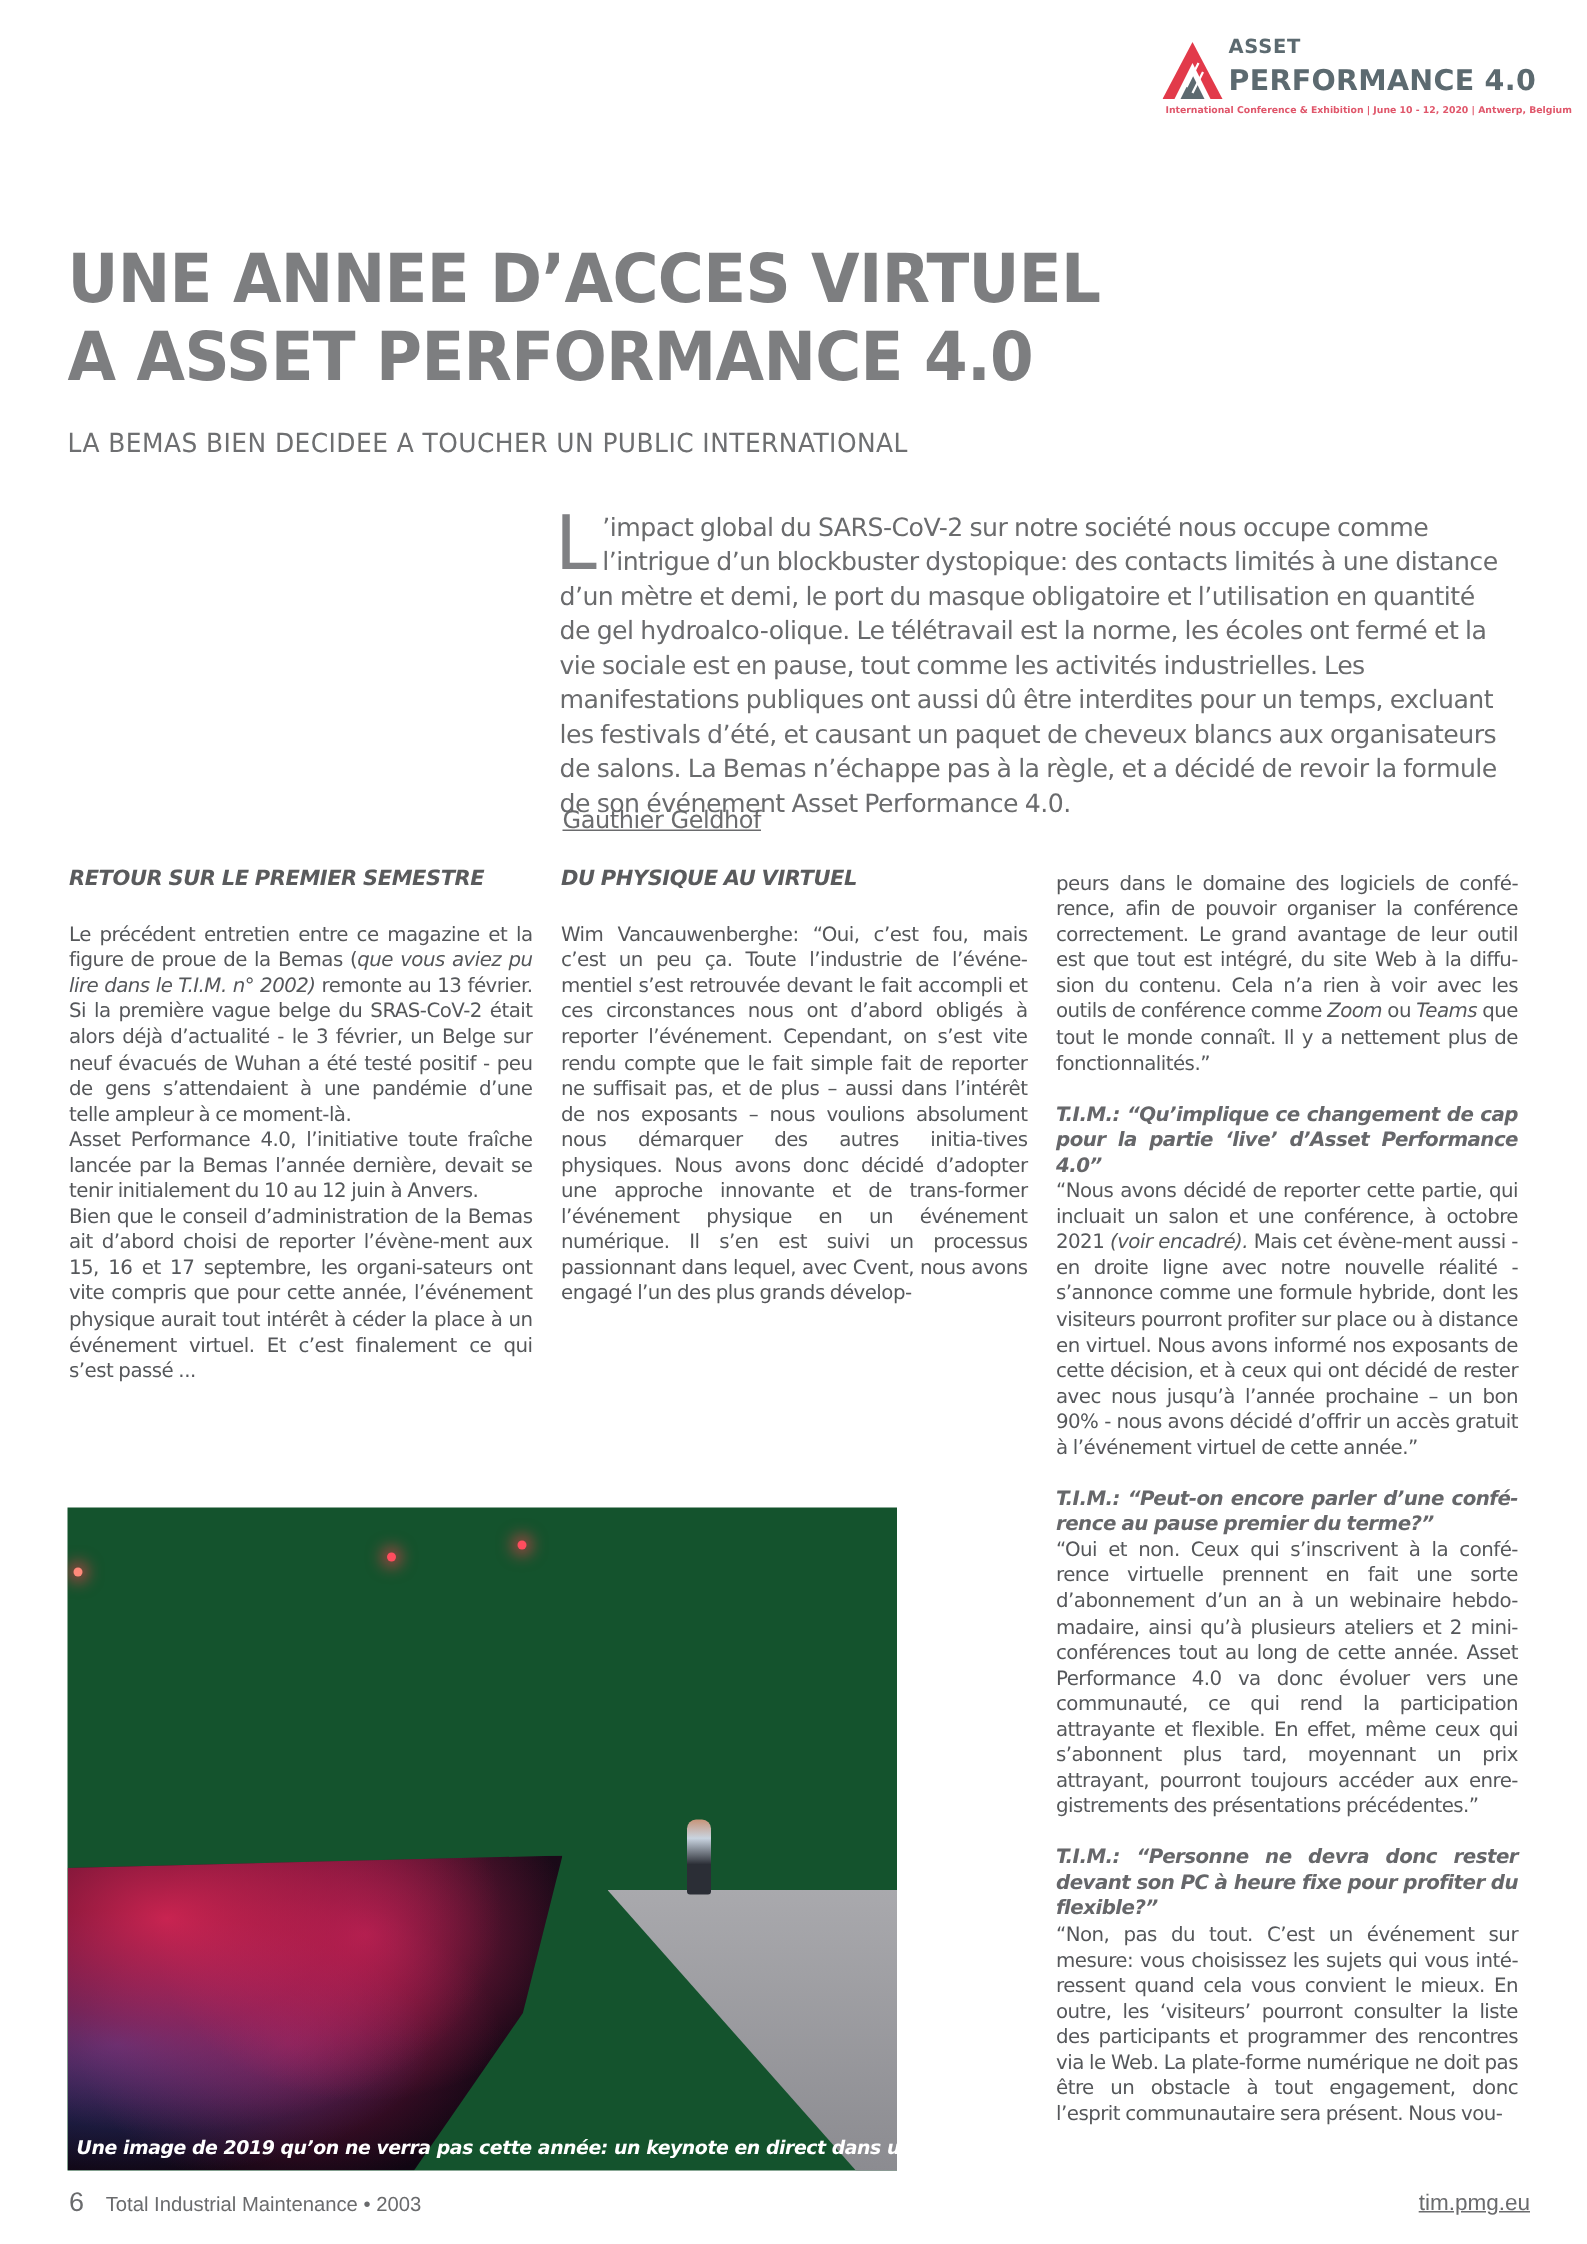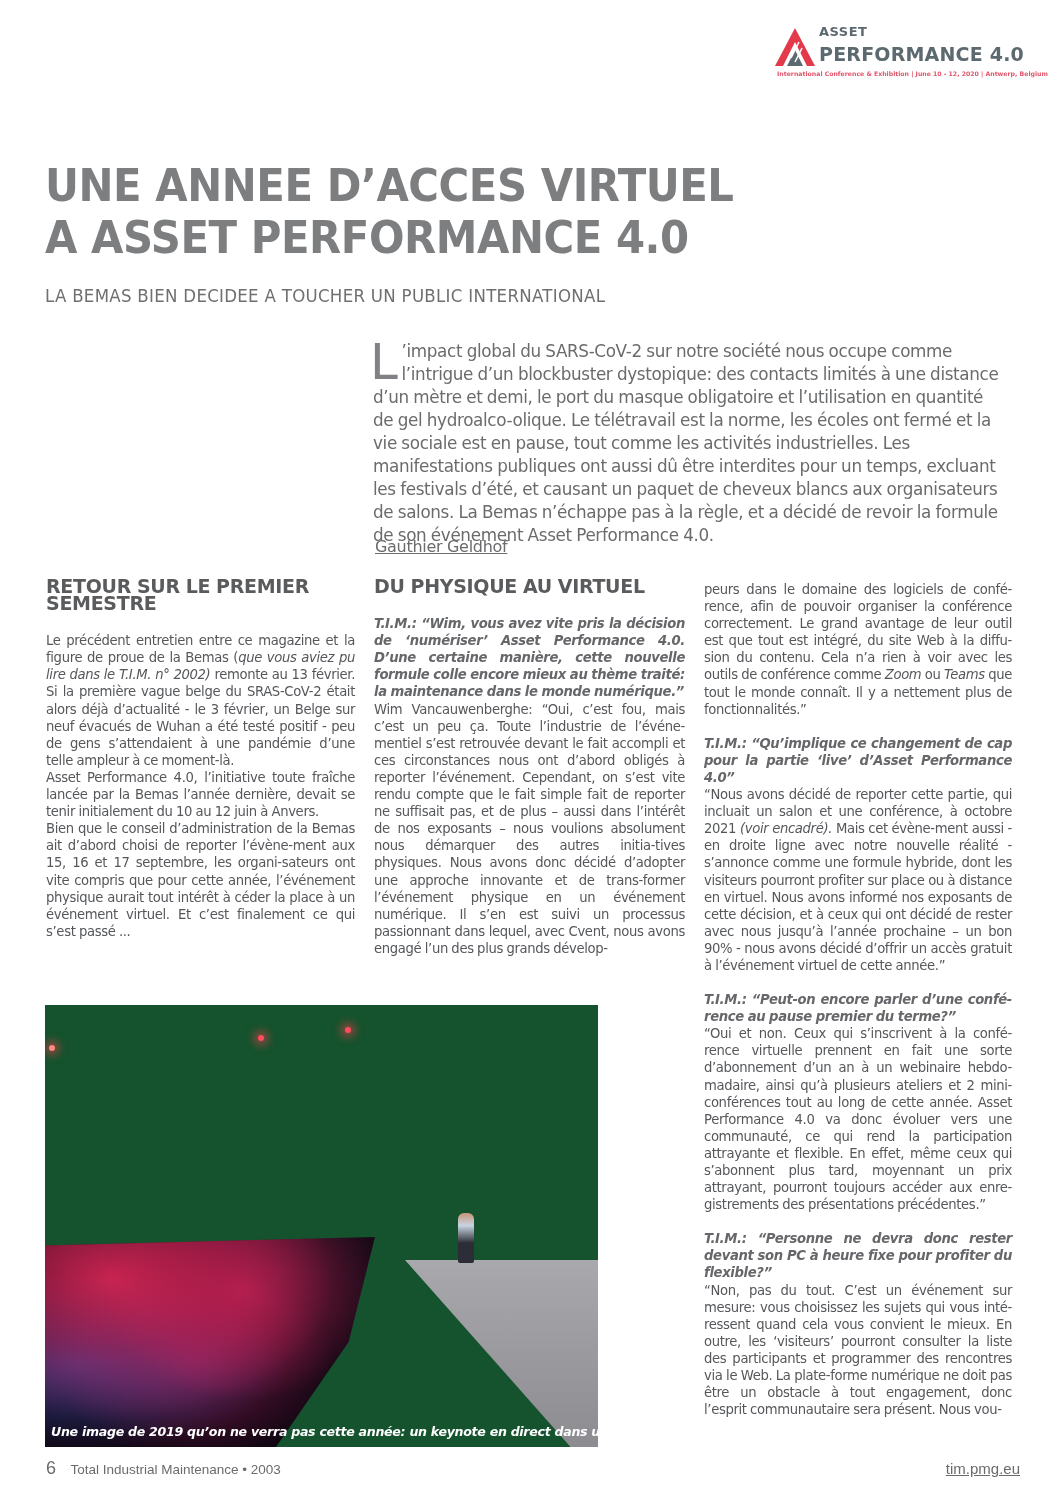--- a/index.html
+++ b/index.html
@@ -32,21 +32,21 @@
             text-decoration: underline; letter-spacing: -0.3px; }
 
   
   .col { position: absolute; font-size: 13.2px; line-height: 17.1px; color: #55575a;
          text-align: justify; letter-spacing: -0.35px; word-spacing: -0.4px;
          font-family: "DejaVu Sans", sans-serif; }
   .col p { margin: 0; }
   .col1 { left: 46px; top: 578px; width: 309px; }
   .col2 { left: 374px; top: 578px; width: 311px; }
   .col3 { left: 704px; top: 581px; width: 308px; }
-  .sechead { font-weight: bold; font-size: 19px; color: #5a5b5d; letter-spacing: -0.3px; margin: 0 0 20px 0 !important; text-align: left; }
+  .sechead { font-weight: bold; font-size: 14px; color: #5a5b5d; letter-spacing: -0.3px; margin: 0 0 20px 0 !important; text-align: left; font-style: italic; }
   .q { font-weight: bold; font-style: italic; color: #66676a; }
   .gap { height: 17px; }
   em { font-style: italic; }
 
   
   .photo { position: absolute; left: 45px; top: 1005px; width: 553px; height: 442px; background: #14532d; overflow: hidden; font-weight: bold; }
   .photo .screen { position: absolute; left: 555px; top: 4px; width: 84px; height: 180px;
                    background: linear-gradient(160deg, #cfe3ea 0%, #8fb8d0 35%, #2f5b8d 100%); transform: skewY(-1deg); }
   .photo .screen .face { position: absolute; left: 28px; top: 8px; width: 50px; height: 140px;
                    background: radial-gradient(ellipse at 50% 25%, #e7b79d 0%, #c88a6b 30%, #22324e 55%, #1a2540 100%); }
@@ -103,21 +103,20 @@
 
 <div class="col col1">
   <p class="sechead">RETOUR SUR LE PREMIER SEMESTRE</p>
   <p><span>Le précédent entretien entre ce magazine et la figure de proue de la Bemas (</span><em>que vous aviez pu lire dans le T.I.M. n° 2002)</em><span> remonte au 13 février. Si la première vague belge du SRAS-CoV-2 était alors déjà d’actualité - le 3 février, un Belge sur neuf évacués de Wuhan a été testé positif - peu de gens s’attendaient à une pandémie d’une telle ampleur à ce moment-là.</span></p>
   <p>Asset Performance 4.0, l’initiative toute fraîche lancée par la Bemas l’année dernière, devait se tenir initialement du 10 au 12 juin à Anvers.</p>
   <p>Bien que le conseil d’administration de la Bemas ait d’abord choisi de reporter l’évène-ment aux 15, 16 et 17 septembre, les organi-sateurs ont vite compris que pour cette année, l’événement physique aurait tout intérêt à céder la place à un événement virtuel. Et c’est finalement ce qui s’est passé ...</p>
 </div>
 
 <div class="col col2">
   <p class="sechead">DU PHYSIQUE AU VIRTUEL</p>
-  <p class="q">T.I.M.: “Wim, vous avez vite pris la décision de ‘numériser’ Asset Performance 4.0. D’une certaine manière, cette nouvelle formule colle encore mieux au thème traité: la maintenance dans le monde numérique.”</p>
   <p>Wim Vancauwenberghe: “Oui, c’est fou, mais c’est un peu ça. Toute l’industrie de l’événe-mentiel s’est retrouvée devant le fait accompli et ces circonstances nous ont d’abord obligés à reporter l’événement. Cependant, on s’est vite rendu compte que le fait simple fait de reporter ne suffisait pas, et de plus – aussi dans l’intérêt de nos exposants – nous voulions absolument nous démarquer des autres initia-tives physiques. Nous avons donc décidé d’adopter une approche innovante et de trans-former l’événement physique en un événement numérique. Il s’en est suivi un processus passionnant dans lequel, avec Cvent, nous avons engagé l’un des plus grands dévelop-</p>
 </div>
 
 <div class="col col3">
   <p><span>peurs dans le domaine des logiciels de confé-rence, afin de pouvoir organiser la conférence correctement. Le grand avantage de leur outil est que tout est intégré, du site Web à la diffu-sion du contenu. Cela n’a rien à voir avec les outils de conférence comme </span><em>Zoom</em><span> ou </span><em>Teams</em><span> que tout le monde connaît. Il y a nettement plus de fonctionnalités.”</span></p>
   <div class="gap"></div>
   <p class="q">T.I.M.: “Qu’implique ce changement de cap pour la partie ‘live’ d’Asset Performance 4.0”</p>
   <p><span>“Nous avons décidé de reporter cette partie, qui incluait un salon et une conférence, à octobre 2021 </span><em>(voir encadré).</em><span> Mais cet évène-ment aussi - en droite ligne avec notre nouvelle réalité - s’annonce comme une formule hybride, dont les visiteurs pourront profiter sur place ou à distance en virtuel. Nous avons informé nos exposants de cette décision, et à ceux qui ont décidé de rester avec nous jusqu’à l’année prochaine – un bon 90% - nous avons décidé d’offrir un accès gratuit à l’événement virtuel de cette année.”</span></p>
   <div class="gap"></div>
   <p class="q">T.I.M.: “Peut-on encore parler d’une confé-rence au pause premier du terme?”</p>

